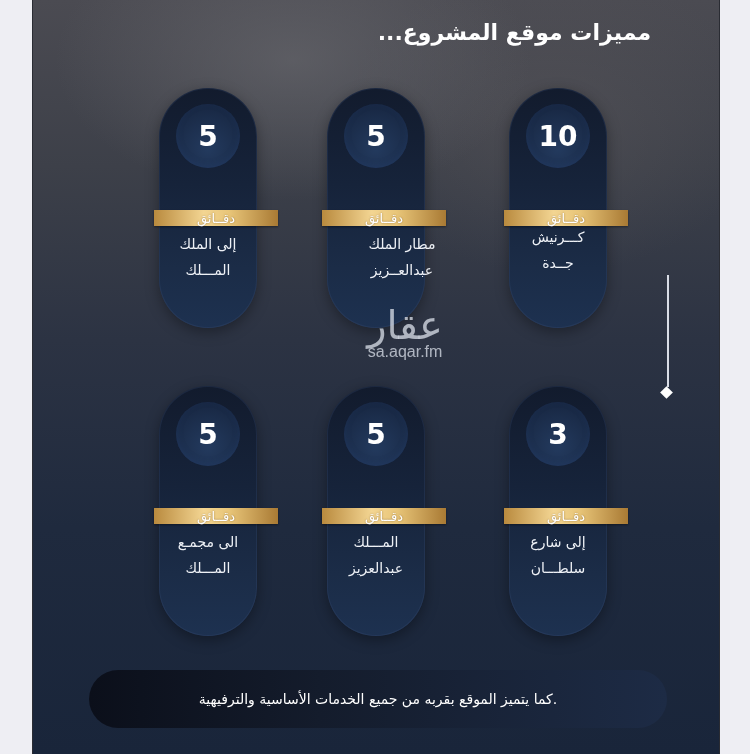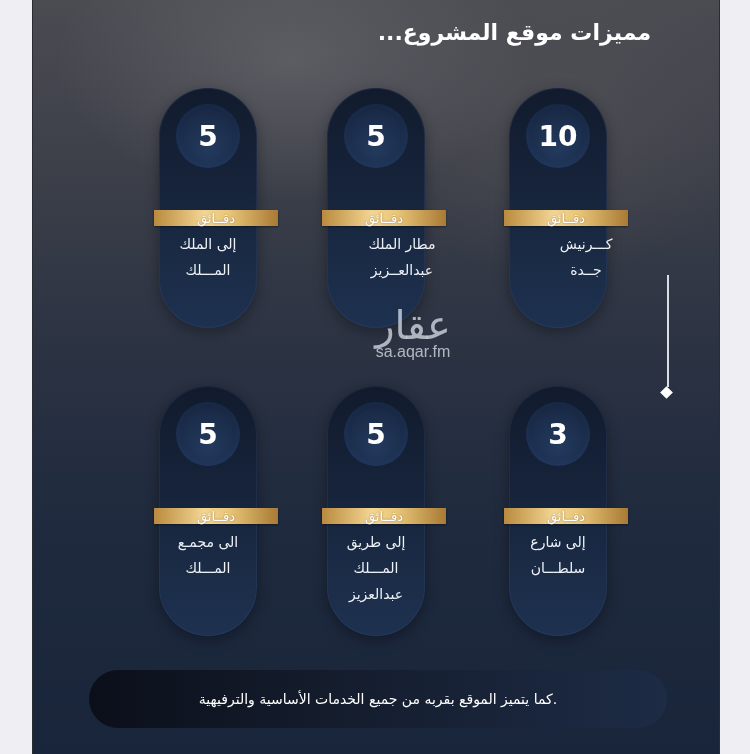--- a/index.html
+++ b/index.html
@@ -70,21 +70,21 @@
 </head>
 <body>
 
 <div class="poster">
 
   <div class="title">مميزات موقع  المشروع...</div>
 
   <div class="pill" style="left:476px; top:88px; height:240px;">
     <div class="circle">10</div>
     <div class="bar" style="top:122px;">دقــائق</div>
-    <div class="desc" style="top:143px;padding-left:28px;">
+    <div class="desc" style="top:136px;">
       <div>كـــرنيش</div>
       <div>جــدة</div>
     </div>
   </div>
 
   <div class="pill" style="left:294px; top:88px; height:240px;">
     <div class="circle">5</div>
     <div class="bar" style="top:122px;">دقــائق</div>
     <div class="desc" style="top:143px;padding-left:26px;">
       <div>مطار الملك</div>
@@ -107,39 +107,38 @@
     <div class="desc" style="top:143px;">
       <div>إلى شارع</div>
       <div>سلطـــان</div>
     </div>
   </div>
 
   <div class="pill" style="left:294px; top:386px; height:250px;">
     <div class="circle">5</div>
     <div class="bar" style="top:122px;">دقــائق</div>
     <div class="desc" style="top:143px;">
-      <div>إلى طريق</div>
       <div>المـــلك</div>
       <div>عبدالعزيز</div>
     </div>
   </div>
 
   <div class="pill" style="left:126px; top:386px; height:250px;">
     <div class="circle">5</div>
     <div class="bar" style="top:122px;">دقــائق</div>
     <div class="desc" style="top:143px;">
       <div>الى مجمـع</div>
       <div>المـــلك</div>
     </div>
   </div>
 
   <div class="slider-line" style="left:634px;"></div>
   <div class="slider-knob" style="left:629px;"></div>
 
-  <div class="watermark" style="left:320px;">
+  <div class="watermark" style="left:312px;">
     <div class="ar">عقار</div>
     <div class="en">sa.aqar.fm</div>
   </div>
 
   <div class="footer" style="left:56px;">
     <span>.كما يتميز الموقع بقربه من جميع الخدمات الأساسية والترفيهية</span>
   </div>
 </div>
 
 </body></html>

